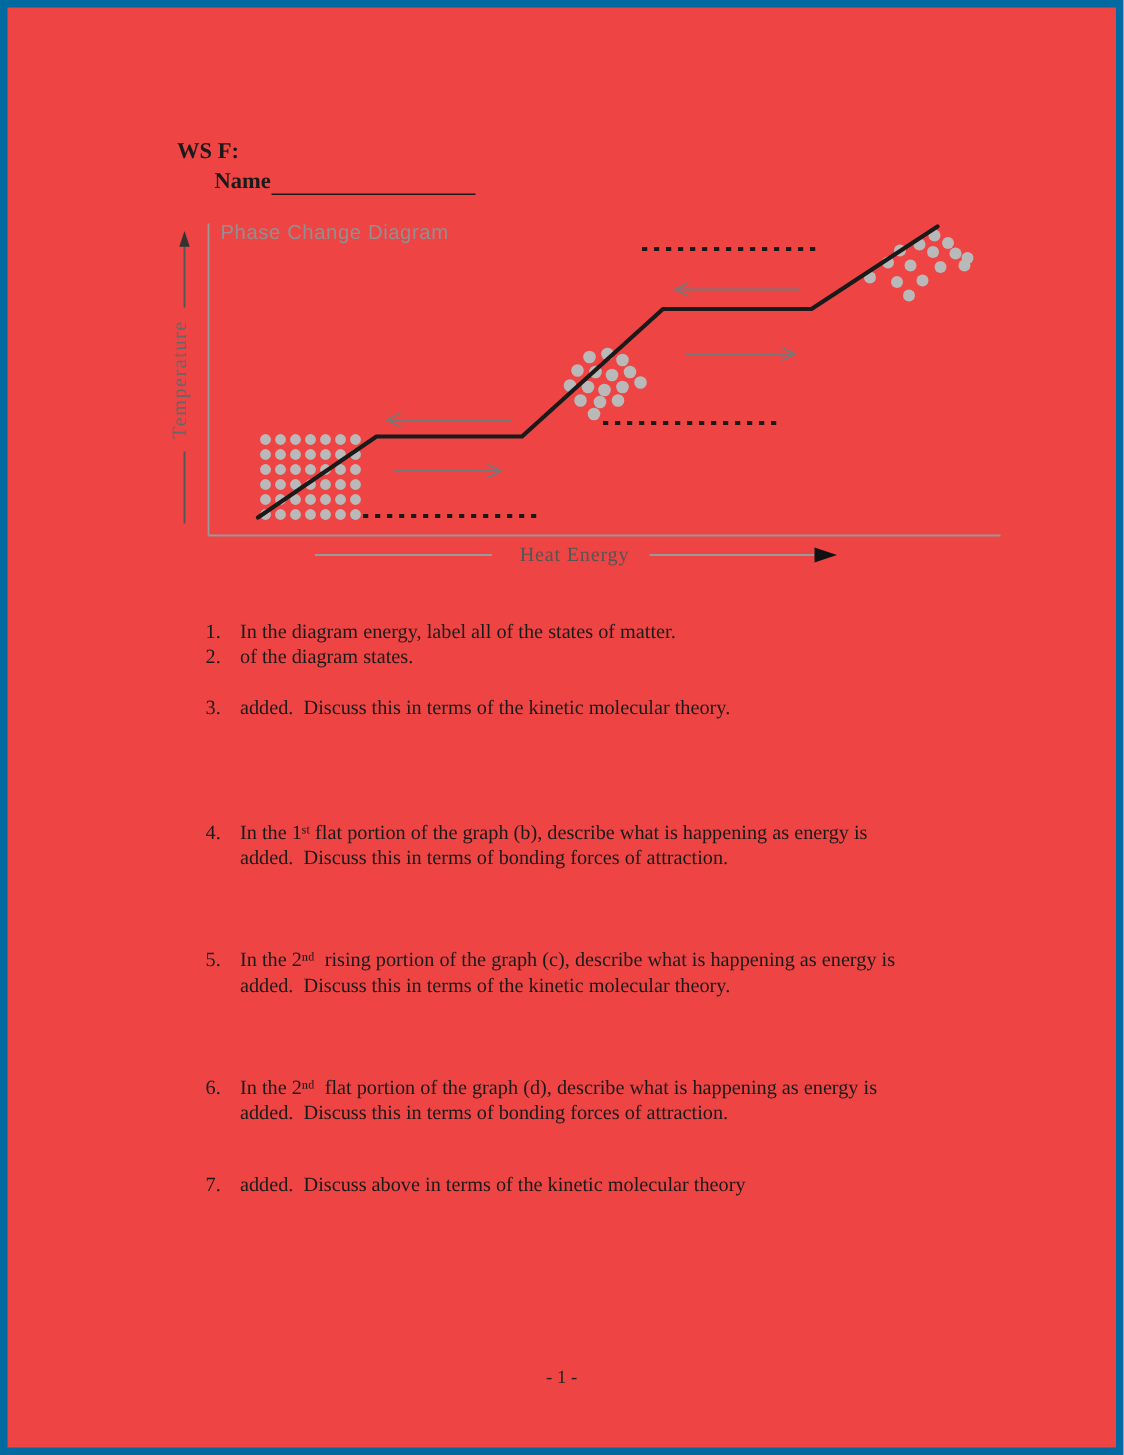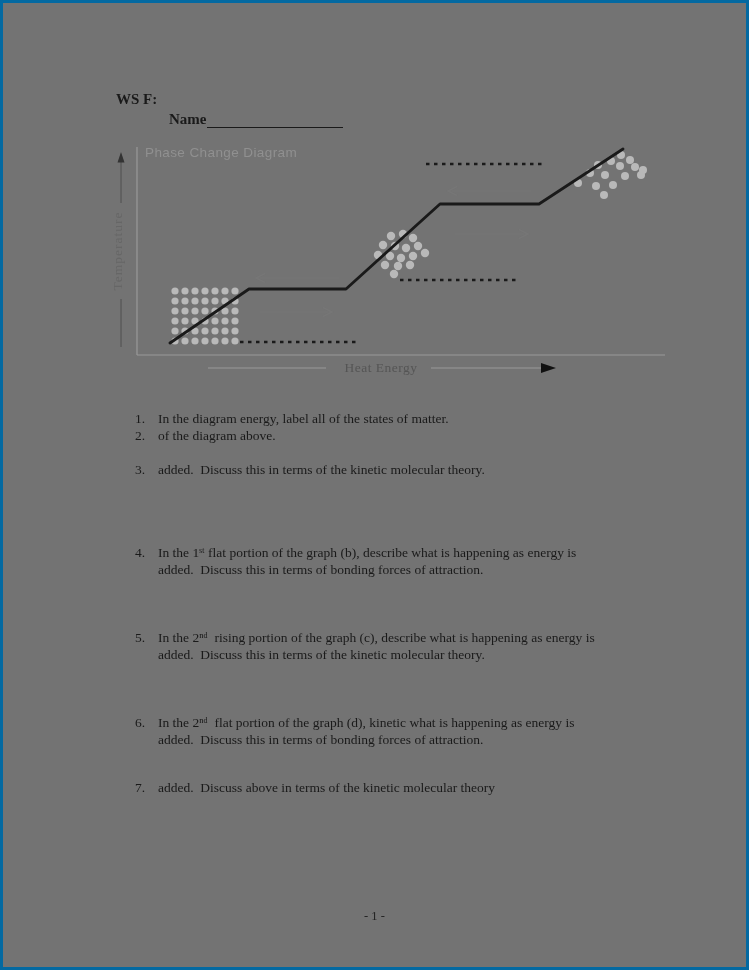--- a/index.html
+++ b/index.html
@@ -1,29 +1,29 @@
 <!DOCTYPE html>
 <html><head>
 <meta charset="utf-8">
 <style>
   html,body{margin:0;padding:0;background:#fff;}
   .page{
     position:relative;
     width:749px;height:970px;
-    background:#737373;
-    border:3px solid #0369a1;
+    background:#ef4444;
+    border:5px solid #0369a1;
     box-sizing:border-box;
     font-family:"Liberation Serif","DejaVu Serif",serif;
     color:#1a1a1a;
     overflow:hidden;
   }
   
   .ws-header{position:absolute;left:113px;top:88px;font-weight:bold;font-size:15px;}
   .ws-title-line{display:flex;gap:13px;}
-  .ws-name-line{margin-top:3px;margin-left:53px;display:flex;align-items:flex-end;}
+  .ws-name-line{margin-top:3px;margin-left:25px;display:flex;align-items:flex-end;}
   .name-underline{display:inline-block;width:136px;border-bottom:1.6px solid #1a1a1a;height:14px;}
   
   .diagram-wrap{position:absolute;left:105px;top:138px;width:560px;height:235px;}
   .diagram-wrap svg{display:block;}
   
   .question{position:absolute;left:132px;display:flex;font-size:13.5px;line-height:17px;}
   .q-num{width:23px;flex:0 0 23px;}
   .q-line{white-space:pre-wrap;}
   
   .footer{position:absolute;left:0;top:906px;width:100%;text-align:center;font-size:12.5px;color:#222;}
@@ -173,21 +173,21 @@
   <div>
     <div class="question" style="top:407px">
       <span class="q-num">1.</span>
       <div>
         <div class="q-line">In the diagram energy, label all of the states of matter.</div>
       </div>
     </div>
     <div class="question" style="top:424px">
       <span class="q-num">2.</span>
       <div>
-        <div class="q-line">of the diagram above.</div>
+        <div class="q-line">of the diagram states.</div>
       </div>
     </div>
     <div class="question" style="top:458px">
       <span class="q-num">3.</span>
       <div>
         <div class="q-line">added.  Discuss this in terms of the kinetic molecular theory.</div>
       </div>
     </div>
     <div class="question" style="top:541px">
       <span class="q-num">4.</span>
@@ -199,21 +199,21 @@
     <div class="question" style="top:626px">
       <span class="q-num">5.</span>
       <div>
         <div class="q-line">In the 2ⁿᵈ  rising portion of the graph (c), describe what is happening as energy is</div>
         <div class="q-line">added.  Discuss this in terms of the kinetic molecular theory.</div>
       </div>
     </div>
     <div class="question" style="top:711px">
       <span class="q-num">6.</span>
       <div>
-        <div class="q-line">In the 2ⁿᵈ  flat portion of the graph (d), kinetic what is happening as energy is</div>
+        <div class="q-line">In the 2ⁿᵈ  flat portion of the graph (d), describe what is happening as energy is</div>
         <div class="q-line">added.  Discuss this in terms of bonding forces of attraction.</div>
       </div>
     </div>
     <div class="question" style="top:776px">
       <span class="q-num">7.</span>
       <div>
         <div class="q-line">added.  Discuss above in terms of the kinetic molecular theory</div>
       </div>
     </div>
   </div>

